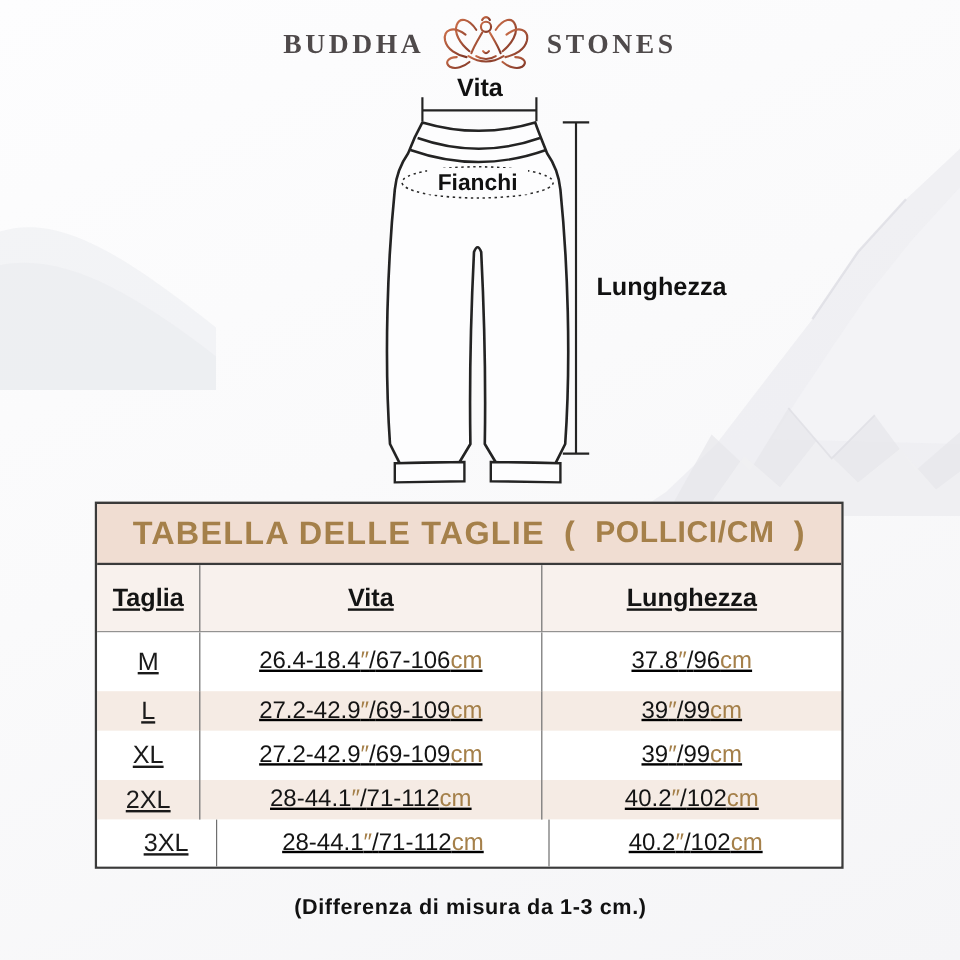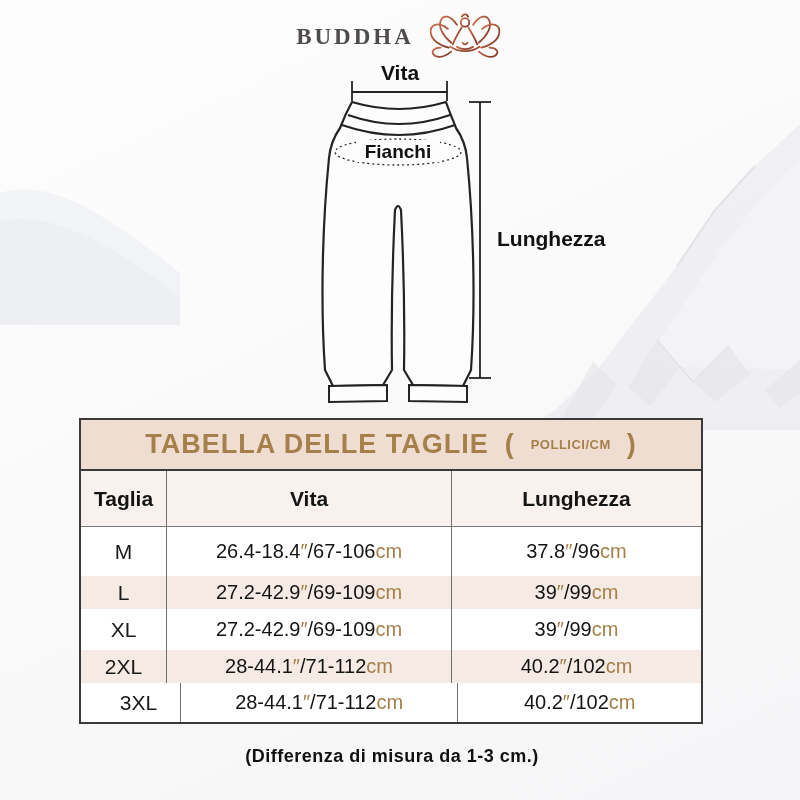--- a/index.html
+++ b/index.html
@@ -23,23 +23,23 @@
   .size-table{
     position:absolute; left:79px; top:418px; width:624px; z-index:3;
     border:2px solid #3a3a3a; background:#ffffff;
   }
   .t-title{
     height:51px; background:#f0ddd2; border-bottom:2px solid #3a3a3a;
     display:flex; align-items:center; justify-content:center;
     color:#a5804a; font-weight:700; letter-spacing:1px; white-space:nowrap;gap:16px;
   }
   .t-title .big{ font-size:27px; }
-  .t-title .small{ font-size:13px; letter-spacing:0.5px; }
+  .t-title .small{ font-size:25px; letter-spacing:0.5px; }
   .t-row{ display:flex; width:100%; }
-  .cell{ display:flex; align-items:center; justify-content:center; text-align:left; }
+  .cell{ display:flex; align-items:center; justify-content:center; text-align:left;text-decoration:underline; }
   .c1{ width:86px;  border-right:1px solid #6f6f6f; }
   .c2{ width:285px; border-right:1px solid #6f6f6f; }
   .c3{ width:249px; }
   .t-head{ height:56px; background:#f8f1ed; border-bottom:1px solid #7a7a7a; }
   .t-head .cell{ font-weight:700; font-size:21px; color:#141414; }
   .r-1{ height:49px; background:#ffffff; }
   .r-2{ height:33px; background:#f5ebe4; }
   .r-3{ height:41px; background:#ffffff; }
   .r-4{ height:33px; background:#f5ebe4; }
   .r-5{ height:39px; background:#ffffff;padding-left:16px; }
@@ -89,20 +89,21 @@
         <path d="M38,44 Q48,50 58,44"></path>
         <path d="M45,39 Q48,43 51,39"></path>
         <path d="M38,17 C30,5 21,4 18,12 C15,20 21,31 31,39"></path>
         <path d="M58,17 C66,5 75,4 78,12 C81,20 75,31 65,39"></path>
         <path d="M27,22 C14,12 4,17 6,28 C8,37 18,43 28,45"></path>
         <path d="M69,22 C82,12 92,17 90,28 C88,37 78,43 68,45"></path>
         <path d="M18,45 C9,45 5,51 11,55 C17,58 25,55 31,50"></path>
         <path d="M78,45 C87,45 91,51 85,55 C79,58 71,55 65,50"></path>
       </g>
     </svg>
+    <span class="brand-text">STONES</span>
   </div>
 
   <svg class="diagram" viewBox="0 0 800 350">
 
     <text x="400" y="22" text-anchor="middle" font-size="21">Vita</text>
     <g stroke="#232323" stroke-width="1.8">
       <line x1="352" y1="34" x2="447" y2="34"></line>
       <line x1="352" y1="23" x2="352" y2="43"></line>
       <line x1="447" y1="23" x2="447" y2="43"></line>
     </g>

